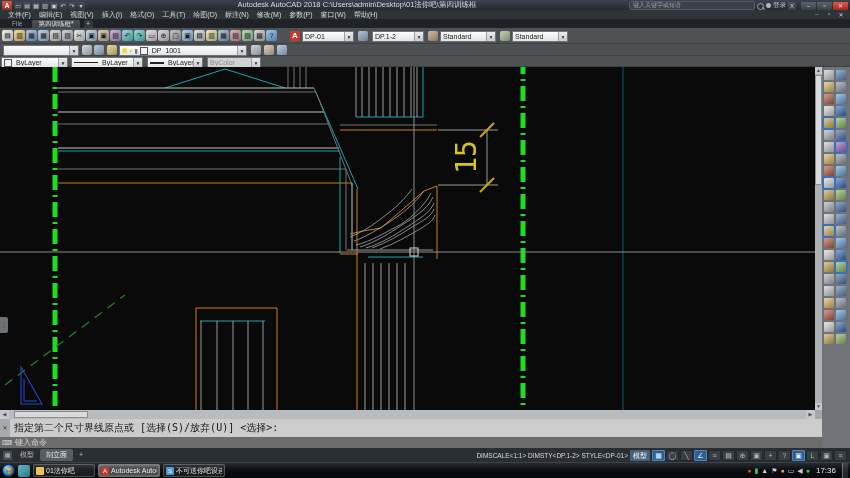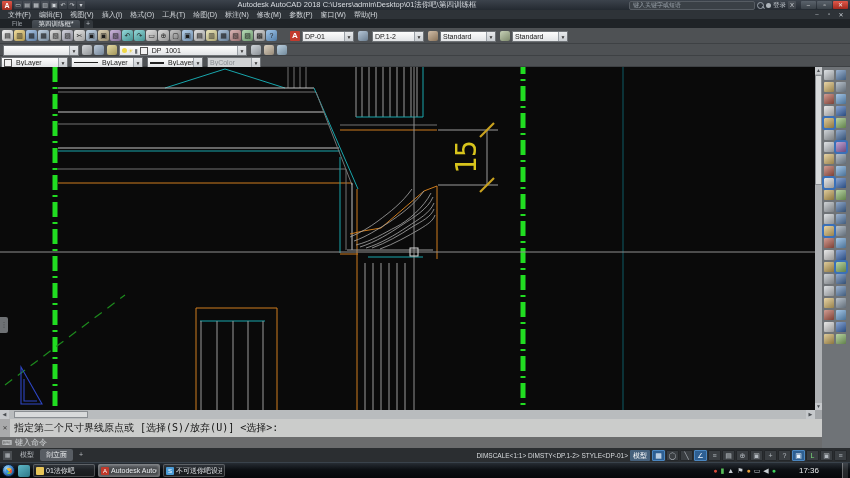--- a/index.html
+++ b/index.html
@@ -1,18 +1,18 @@
 <!DOCTYPE html>
 <html><head>
 <meta charset="utf-8">
 <style>
   html,body{margin:0;padding:0;background:#000;font-family:"Liberation Sans",sans-serif;}
   #screen{position:relative;width:850px;height:478px;overflow:hidden;background:#0a0a0a;}
   
-  #titlebar{position:absolute;left:0;top:0;width:850px;height:10px;background:linear-gradient(#3c434c,#242a31);display:flex;align-items:center;gap:2px;padding:0 2px;box-sizing:border-box;}
+  #titlebar{position:absolute;left:0;top:0;width:850px;height:10px;background:linear-gradient(#3c434c,#242a31);display:flex;align-items:flex-end;gap:2px;padding:0 2px;box-sizing:border-box;}
   .logo{width:10px;height:9px;background:linear-gradient(#e05648,#9e2b20);color:#fff;font-size:7px;font-weight:bold;line-height:9px;text-align:center;border-radius:1px;flex:0 0 auto;}
   #qat{display:flex;gap:1px;}
   .qi{width:8px;height:8px;font-size:6px;line-height:8px;text-align:center;color:#cfd3d7;background:rgba(255,255,255,.07);border-radius:1px;}
   #titletext{flex:1;text-align:center;font-size:7.5px;color:#d9dde2;white-space:nowrap;overflow:hidden;}
   #searchbox{width:118px;height:7px;background:#3a4046;border:1px solid #565c63;border-radius:2px;font-size:6px;color:#9aa2ab;line-height:7px;padding:0 3px;white-space:nowrap;overflow:hidden;}
   .mag{width:5px;height:5px;border:1px solid #9aa2ab;border-radius:50%;position:relative;flex:0 0 auto;}
   .mag:after{content:"";position:absolute;left:4px;top:4px;width:3px;height:1px;background:#9aa2ab;transform:rotate(45deg);}
   #signin{display:flex;align-items:center;gap:2px;font-size:6.5px;color:#c6ccd2;}
   .dot-person{width:5px;height:5px;border-radius:50%;background:#aeb5bc;}
   .xchg{width:8px;height:8px;background:rgba(255,255,255,.1);color:#cfd3d7;font-size:6px;line-height:8px;text-align:center;border-radius:1px;}
@@ -82,21 +82,21 @@
   .stg.active{background:#2e5f92;border-color:#4a86c0;color:#e8f2fc;}
   
   #taskbar{position:absolute;left:0;top:462px;width:850px;height:16px;background:linear-gradient(#262c33,#0c0f13 45%,#05070a);border-top:1px solid #39424b;box-sizing:border-box;display:flex;align-items:center;gap:3px;padding:0 2px;}
   #startorb{width:13px;height:13px;border-radius:50%;background:radial-gradient(circle at 35% 30%,#9fd8f8,#2e6eb8 60%,#123a66);border:1px solid #0d2844;box-sizing:border-box;position:relative;flex:0 0 auto;}
   #startorb i{position:absolute;left:3px;top:3px;width:6px;height:6px;border-radius:50%;background:conic-gradient(from 45deg,#e8563a 0 90deg,#7bc144 0 180deg,#2f9fe8 0 270deg,#f2b72e 0);}
   .pin{width:12px;height:12px;border-radius:2px;background:linear-gradient(145deg,#5fb8c8,#2e7888);flex:0 0 auto;}
   .tbtn{display:flex;align-items:center;gap:2px;width:62px;height:13px;background:rgba(255,255,255,.08);border:1px solid rgba(255,255,255,.22);border-radius:2px;padding:0 2px;box-sizing:border-box;overflow:hidden;flex:0 0 auto;}
   .tbtn.active{background:rgba(255,255,255,.25);box-shadow:inset 0 0 3px rgba(255,255,255,.4);}
   .tbico{width:8px;height:8px;border-radius:1px;background:var(--c,#888);color:#fff;font-size:6px;line-height:8px;text-align:center;flex:0 0 auto;}
   .tblabel{font-size:7px;color:#e8ebee;white-space:nowrap;overflow:hidden;}
-  #tray{margin-left:auto;display:flex;align-items:center;gap:19px;}
+  #tray{margin-left:auto;display:flex;align-items:center;gap:2px;}
   .tri{font-size:7px;line-height:13px;color:var(--c,#c8cdd2);}
   #clock{font-size:8px;color:#e8eaec;padding:0 4px;}
   #showdesk{width:5px;height:16px;background:rgba(255,255,255,.12);border-left:1px solid rgba(255,255,255,.3);}
 </style>
 </head>
 <body>
 
 <div id="screen">
 
   <div id="titlebar">

